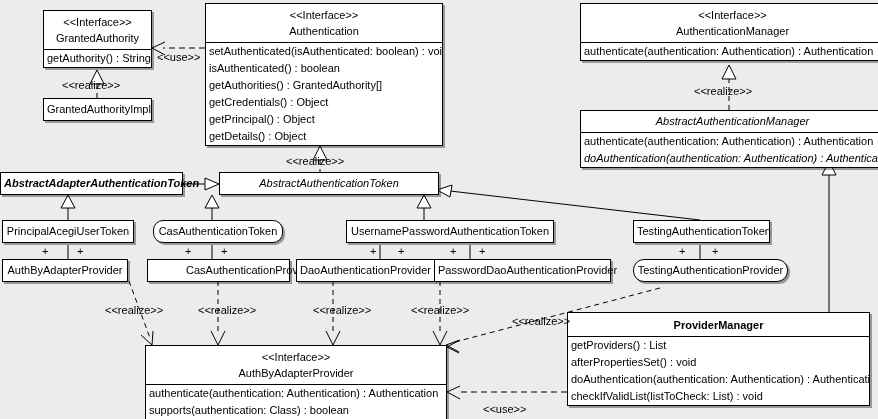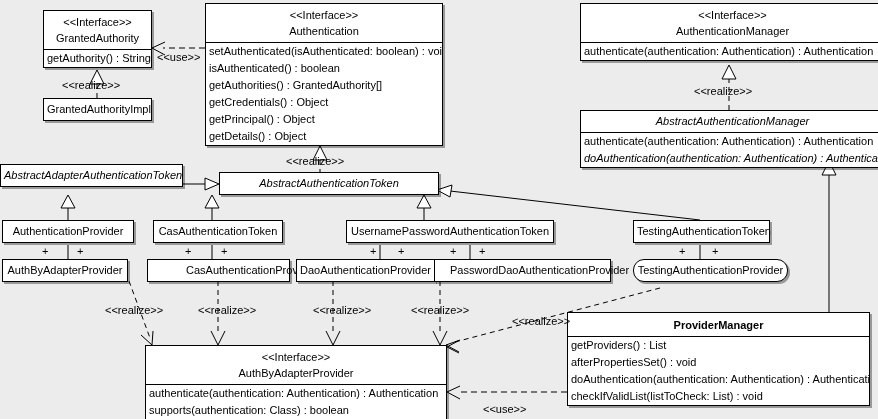--- a/index.html
+++ b/index.html
@@ -229,39 +229,39 @@
 
   <div class="cls" style="left:580px;top:110px;width:305px;">
     <div class="hdr">
       <div class="cname abs">AbstractAuthenticationManager</div>
     </div>
     <div class="sep"></div>
     <div class="mem">authenticate(authentication: Authentication) : Authentication</div>
     <div class="mem abs">doAuthentication(authentication: Authentication) : Authentication</div>
   </div>
 
-  <div class="cls" style="left:0px;top:164px;width:183px;">
+  <div class="cls" style="left:0px;top:172px;width:183px;font-weight:bold;">
     <div class="hdr">
       <div class="cname abs">AbstractAdapterAuthenticationToken</div>
     </div>
   </div>
 
   <div class="cls" style="left:219px;top:172px;width:220px;">
     <div class="hdr">
       <div class="cname abs">AbstractAuthenticationToken</div>
     </div>
   </div>
 
   <div class="cls" style="left:2px;top:220px;width:132px;">
     <div class="hdr">
-      <div class="cname">AuthenticationProvider</div>
-    </div>
-  </div>
-
-  <div class="cls" style="left:153px;top:220px;width:130px;">
+      <div class="cname">PrincipalAcegiUserToken</div>
+    </div>
+  </div>
+
+  <div class="cls" style="left:153px;top:220px;width:130px;border-radius:10px;">
     <div class="hdr">
       <div class="cname">CasAuthenticationToken</div>
     </div>
   </div>
 
   <div class="cls" style="left:346px;top:220px;width:208px;">
     <div class="hdr">
       <div class="cname">UsernamePasswordAuthenticationToken</div>
     </div>
   </div>
@@ -283,21 +283,21 @@
       <div class="cname">CasAuthenticationProvider</div>
     </div>
   </div>
 
   <div class="cls" style="left:296px;top:259px;width:139px;">
     <div class="hdr">
       <div class="cname">DaoAuthenticationProvider</div>
     </div>
   </div>
 
-  <div class="cls" style="left:434px;top:259px;width:177px;padding-left:12px;">
+  <div class="cls" style="left:434px;top:259px;width:177px;">
     <div class="hdr">
       <div class="cname">PasswordDaoAuthenticationProvider</div>
     </div>
   </div>
 
   <div class="cls" style="left:633px;top:259px;width:155px;border-radius:11px;">
     <div class="hdr">
       <div class="cname">TestingAuthenticationProvider</div>
     </div>
   </div>

